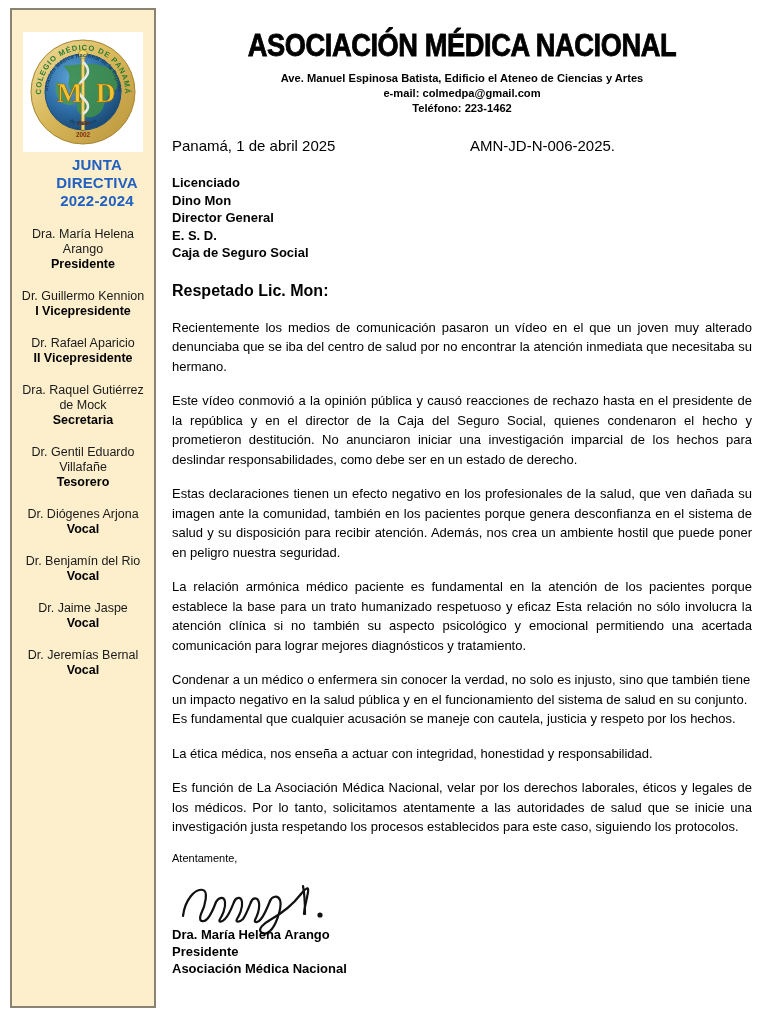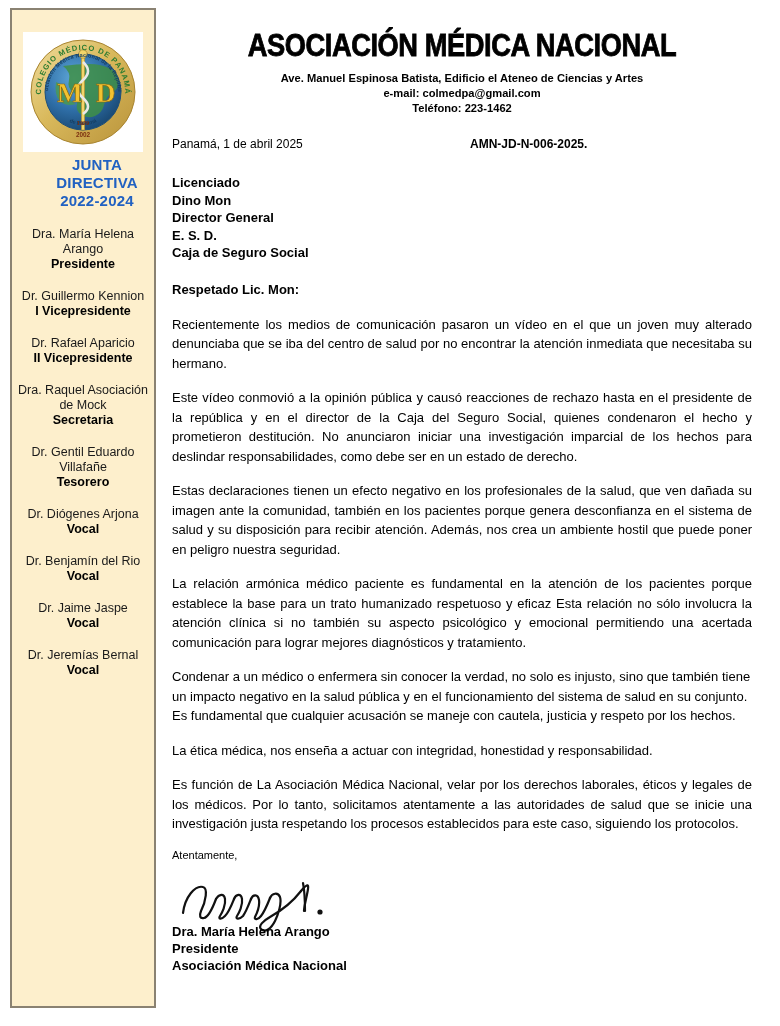--- a/index.html
+++ b/index.html
@@ -89,35 +89,35 @@
     line-height: 15px;
     transform: scaleX(0.97);
     transform-origin: center;
   }
   #org-address div { white-space: nowrap; }
 
   #datebar {
     margin-top: 21px;
     position: relative;
     height: 18px;
-    font-size: 12px;
+    font-size: 15px;
   }
   #doc-date { position: absolute; left: 0; top: 0; }
-  #doc-ref  { position: absolute; left: 298px; top: 0; font-weight: bold; }
+  #doc-ref  { position: absolute; left: 298px; top: 0; font-weight: normal; }
 
   #addressee {
     margin-top: 19px;
     font-size: 13px;
     font-weight: bold;
     line-height: 17.5px;
   }
 
   #salutation {
     margin-top: 20px;
-    font-size: 13px;
+    font-size: 16px;
     font-weight: bold;
   }
 
   #body-copy { margin-top: 18px; }
 
   .para {
     font-size: 13px;
     line-height: 19.5px;
     text-align: justify;
     margin: 0 0 15px 0;
@@ -214,21 +214,21 @@
   </div>
   <div class="officer">
     <div class="oname">Dr. Guillermo Kennion</div>
     <div class="orole">I Vicepresidente</div>
   </div>
   <div class="officer">
     <div class="oname">Dr. Rafael Aparicio</div>
     <div class="orole">II Vicepresidente</div>
   </div>
   <div class="officer">
-    <div class="oname">Dra. Raquel Asociación de Mock</div>
+    <div class="oname">Dra. Raquel Gutiérrez de Mock</div>
     <div class="orole">Secretaria</div>
   </div>
   <div class="officer">
     <div class="oname">Dr. Gentil Eduardo Villafañe</div>
     <div class="orole">Tesorero</div>
   </div>
   <div class="officer">
     <div class="oname">Dr. Diógenes Arjona</div>
     <div class="orole">Vocal</div>
   </div>

